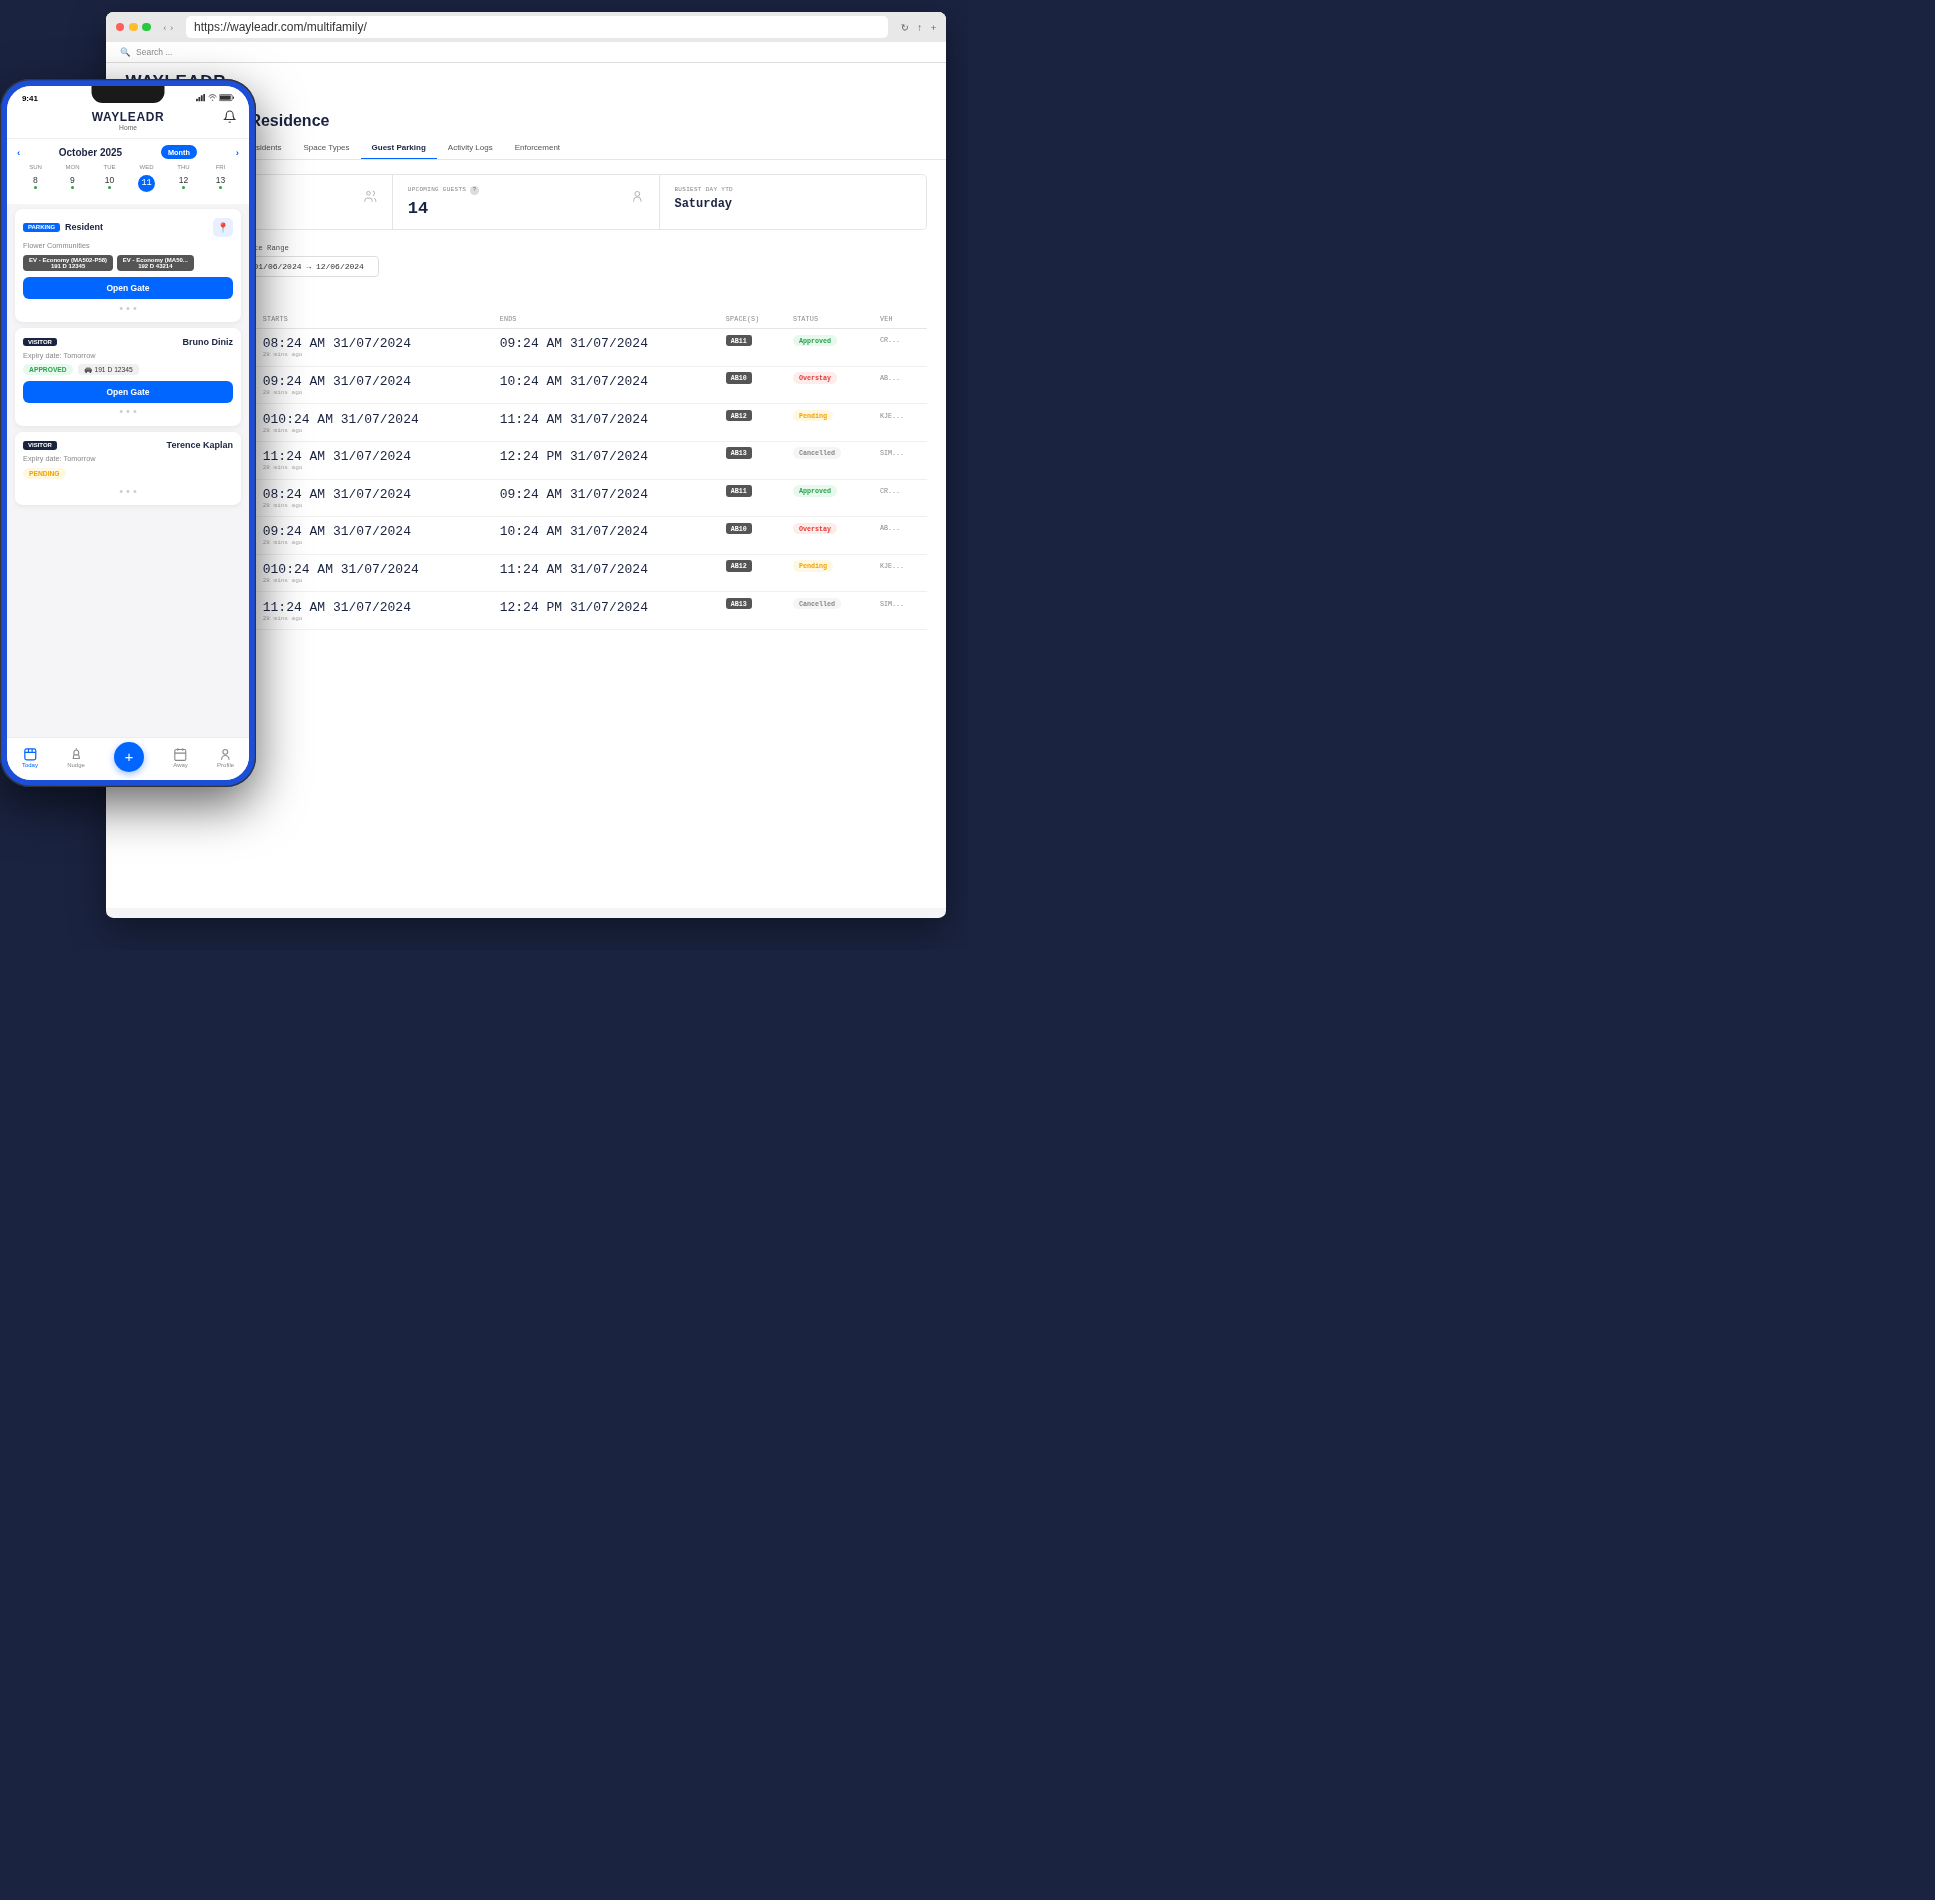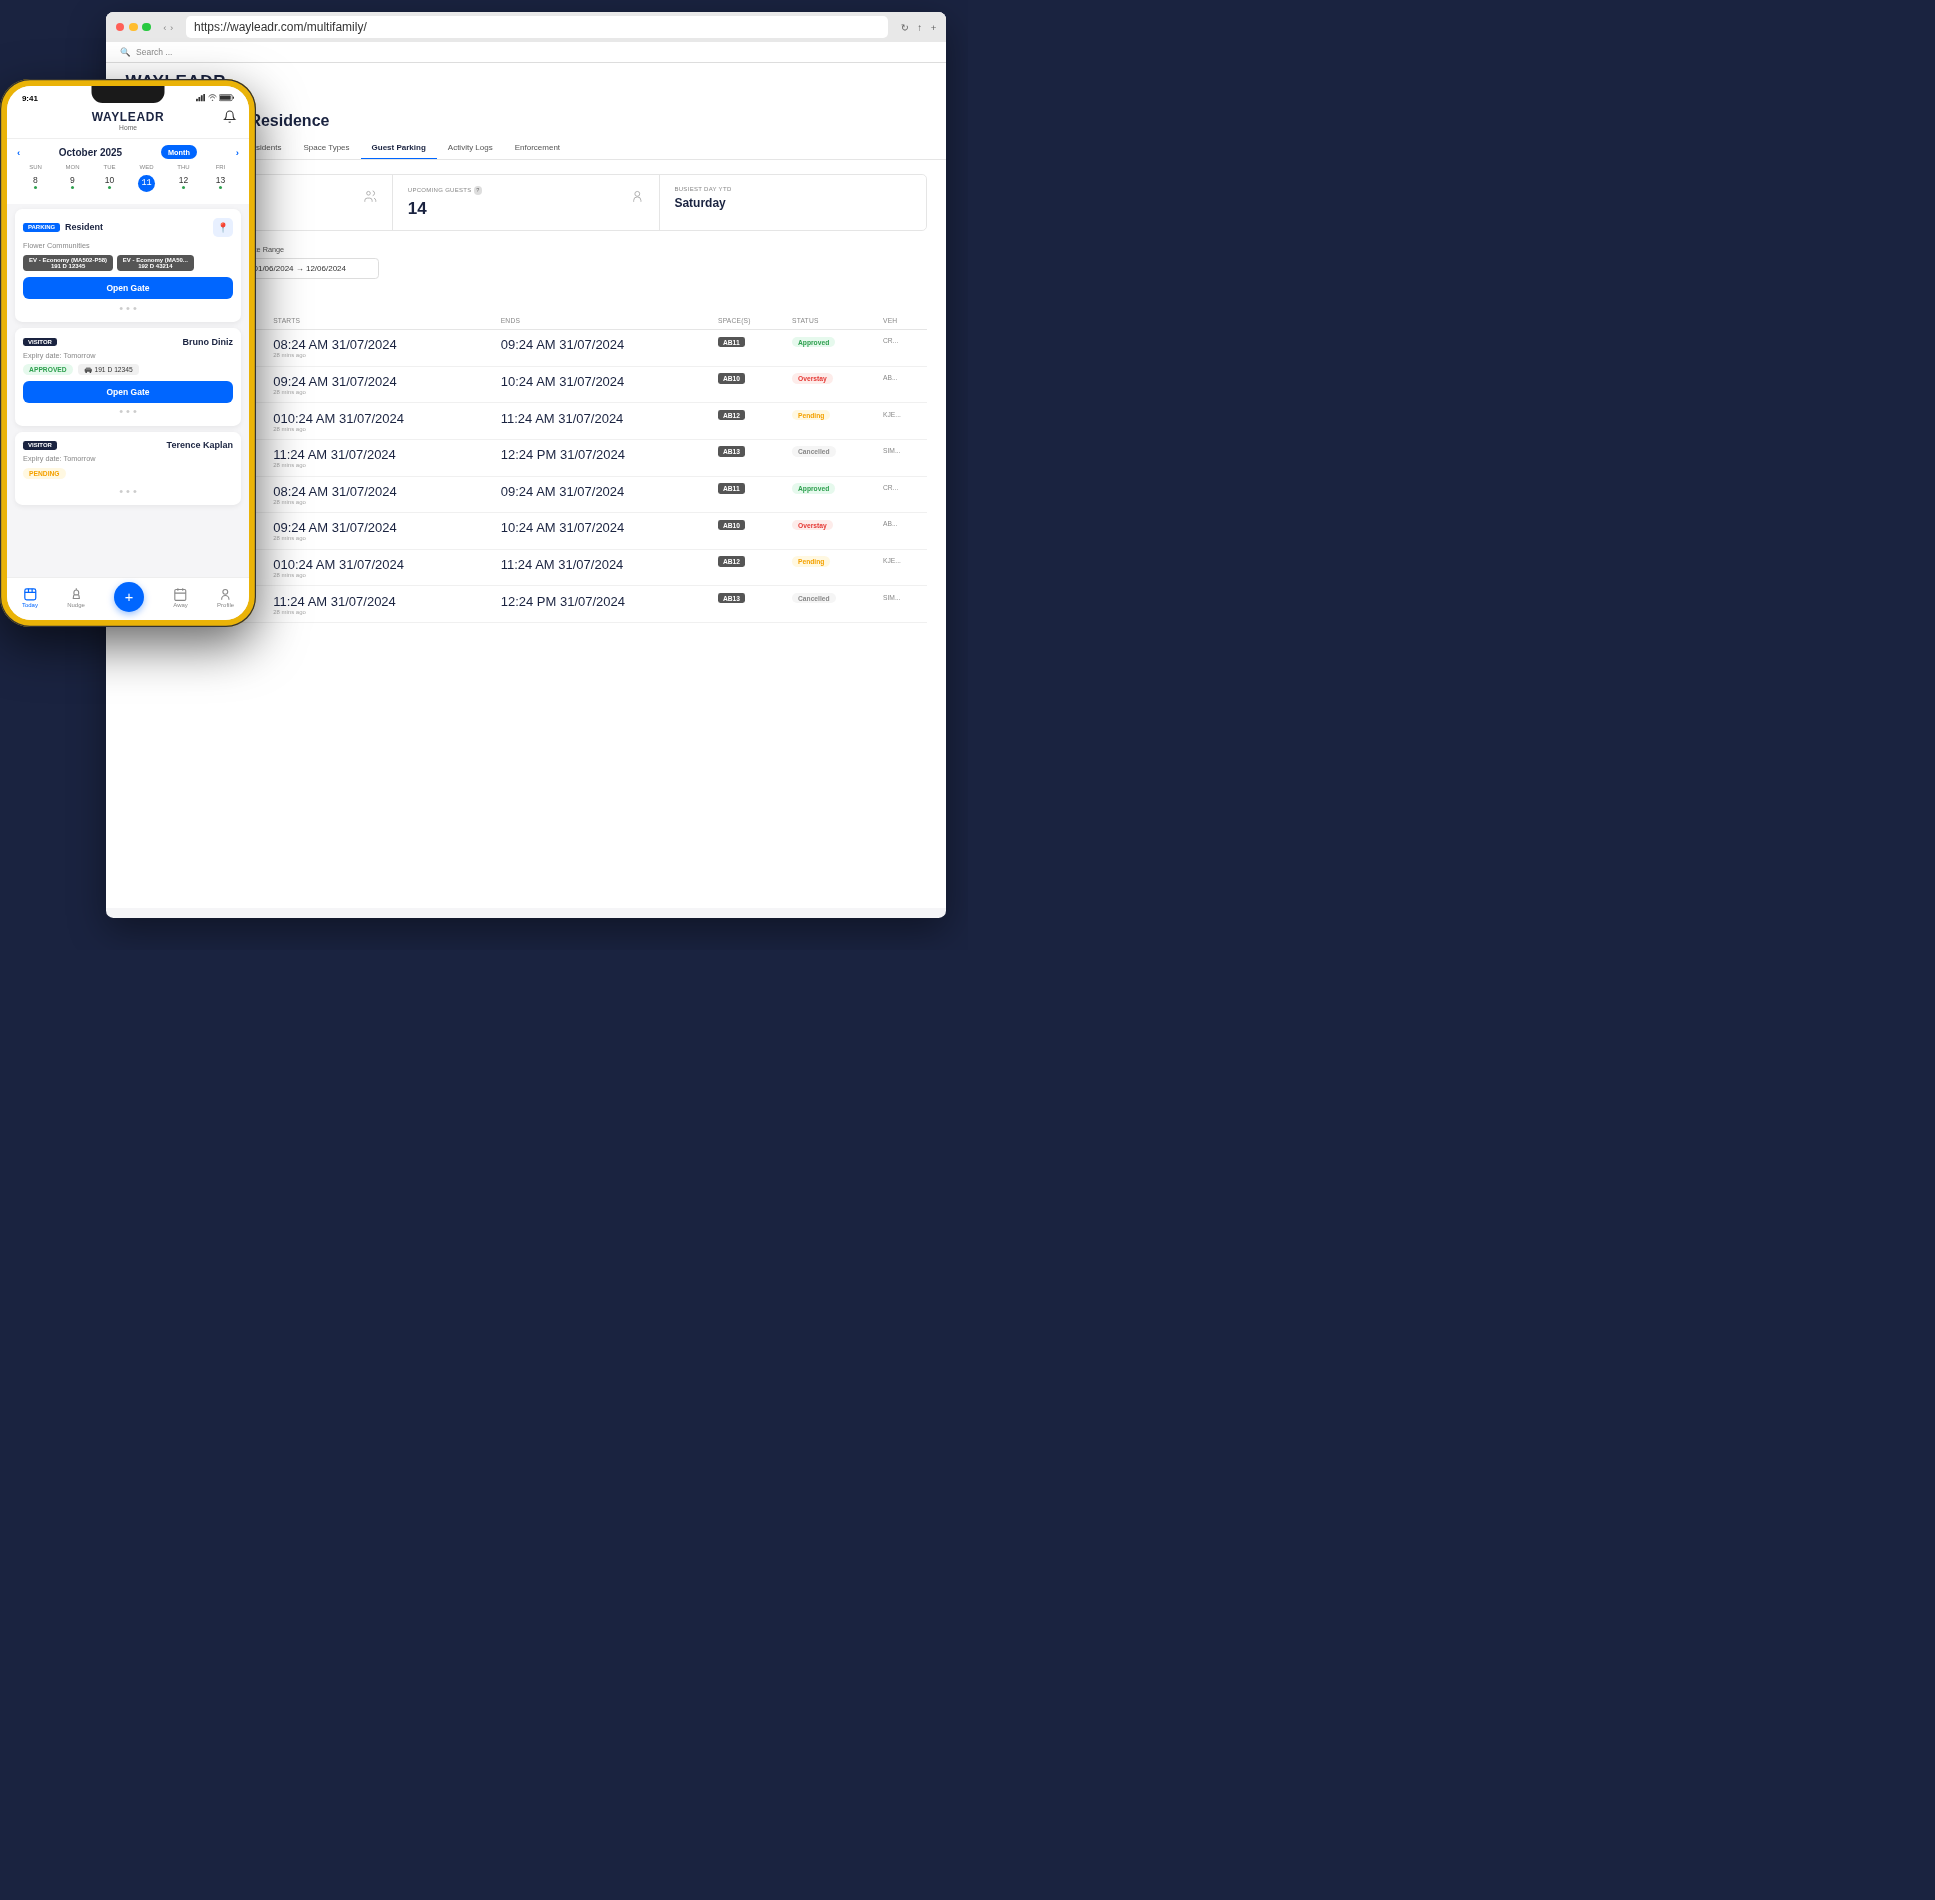--- a/index.html
+++ b/index.html
@@ -142,20 +142,21 @@
       color: #1a2340;
       font-weight: 600;
       border-bottom: 1.2px solid #0066ff;
     }
 
     
     .main-area {
       padding: 14.6px 19.5px;
       overflow-y: auto;
       flex: 1;
+      font-family: Liberation Mono, monospace;
     }
 
     
     .stats-row {
       display: flex;
       gap: 0;
       margin-bottom: 14.6px;
       border: 0.6px solid #e5e5e5;
       border-radius: 4.9px;
       overflow: hidden;
@@ -296,22 +297,22 @@
       position: absolute;
       top: 79px;
       left: 0;
       width: 280px;
       height: 584px;
       z-index: 10;
     }
 
     .phone-body {
       width: 256px;
-      height: 548px;
-      background: #eab308;
+      height: 708px;
+      background: #1d4ed8;
       border-radius: 30px;
       box-shadow: 0 18px 49px rgba(0,0,0,0.6), inset 0 0 0 1.2px #333;
       position: relative;
       overflow: hidden;
     }
 
     .phone-screen {
       position: absolute;
       top: 7.3px;
       left: 7.3px;

